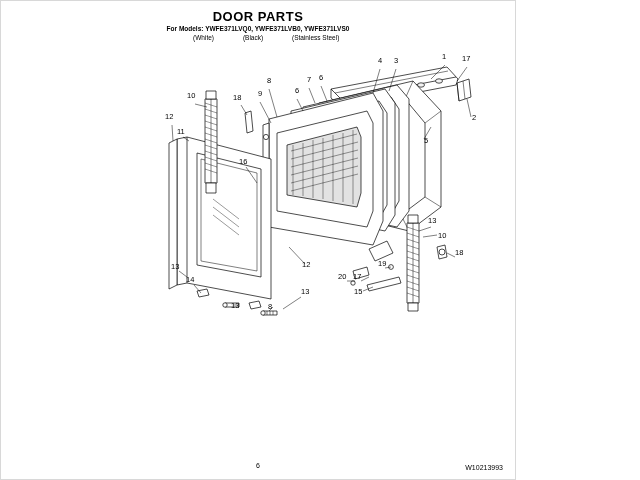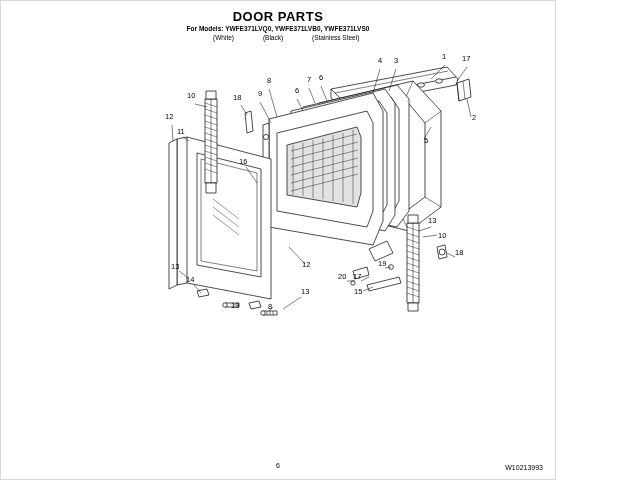--- a/index.html
+++ b/index.html
@@ -2,21 +2,21 @@
 <html><head>
 <meta charset="utf-8">
 <style>
   html, body {
     margin: 0;
     padding: 0;
     background: #ffffff;
   }
   #page {
     position: relative;
-    width: 556px;
+    width: 516px;
     height: 480px;
     background: #ffffff;
     border: 1px solid #d8d8d8;
     box-sizing: border-box;
     font-family: "Liberation Sans", sans-serif;
     overflow: hidden;
   }
   .title {
     position: absolute;
     top: 8px;

